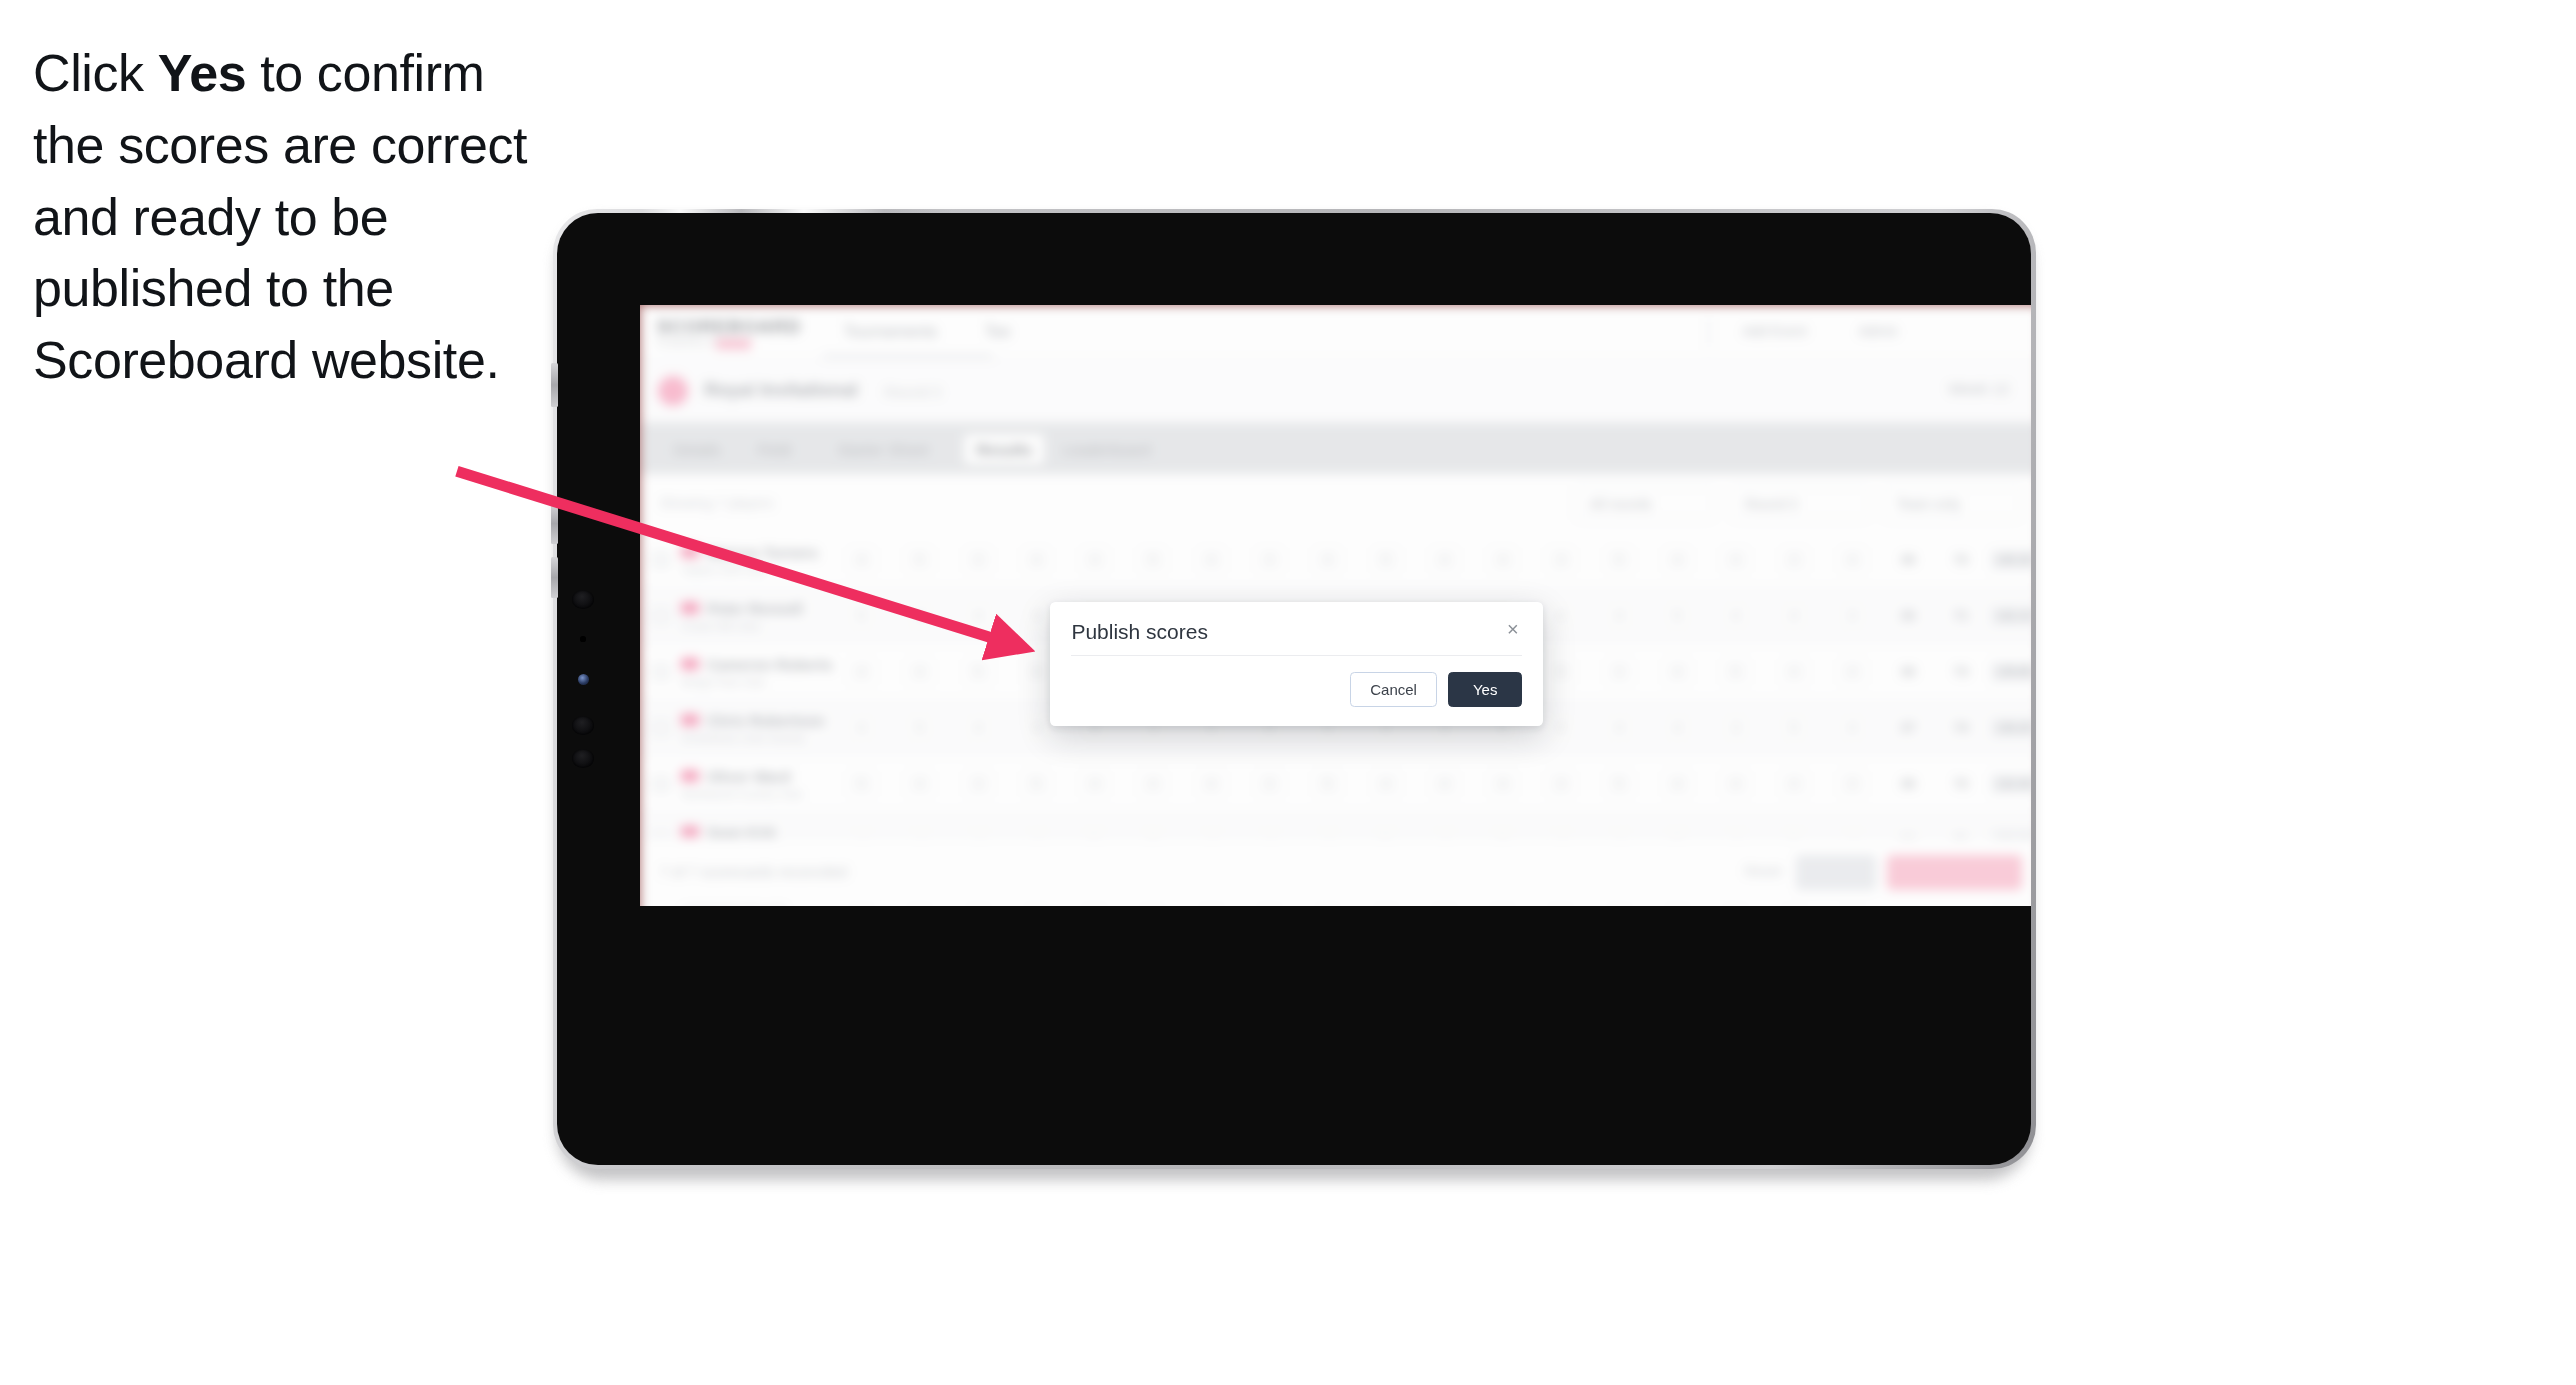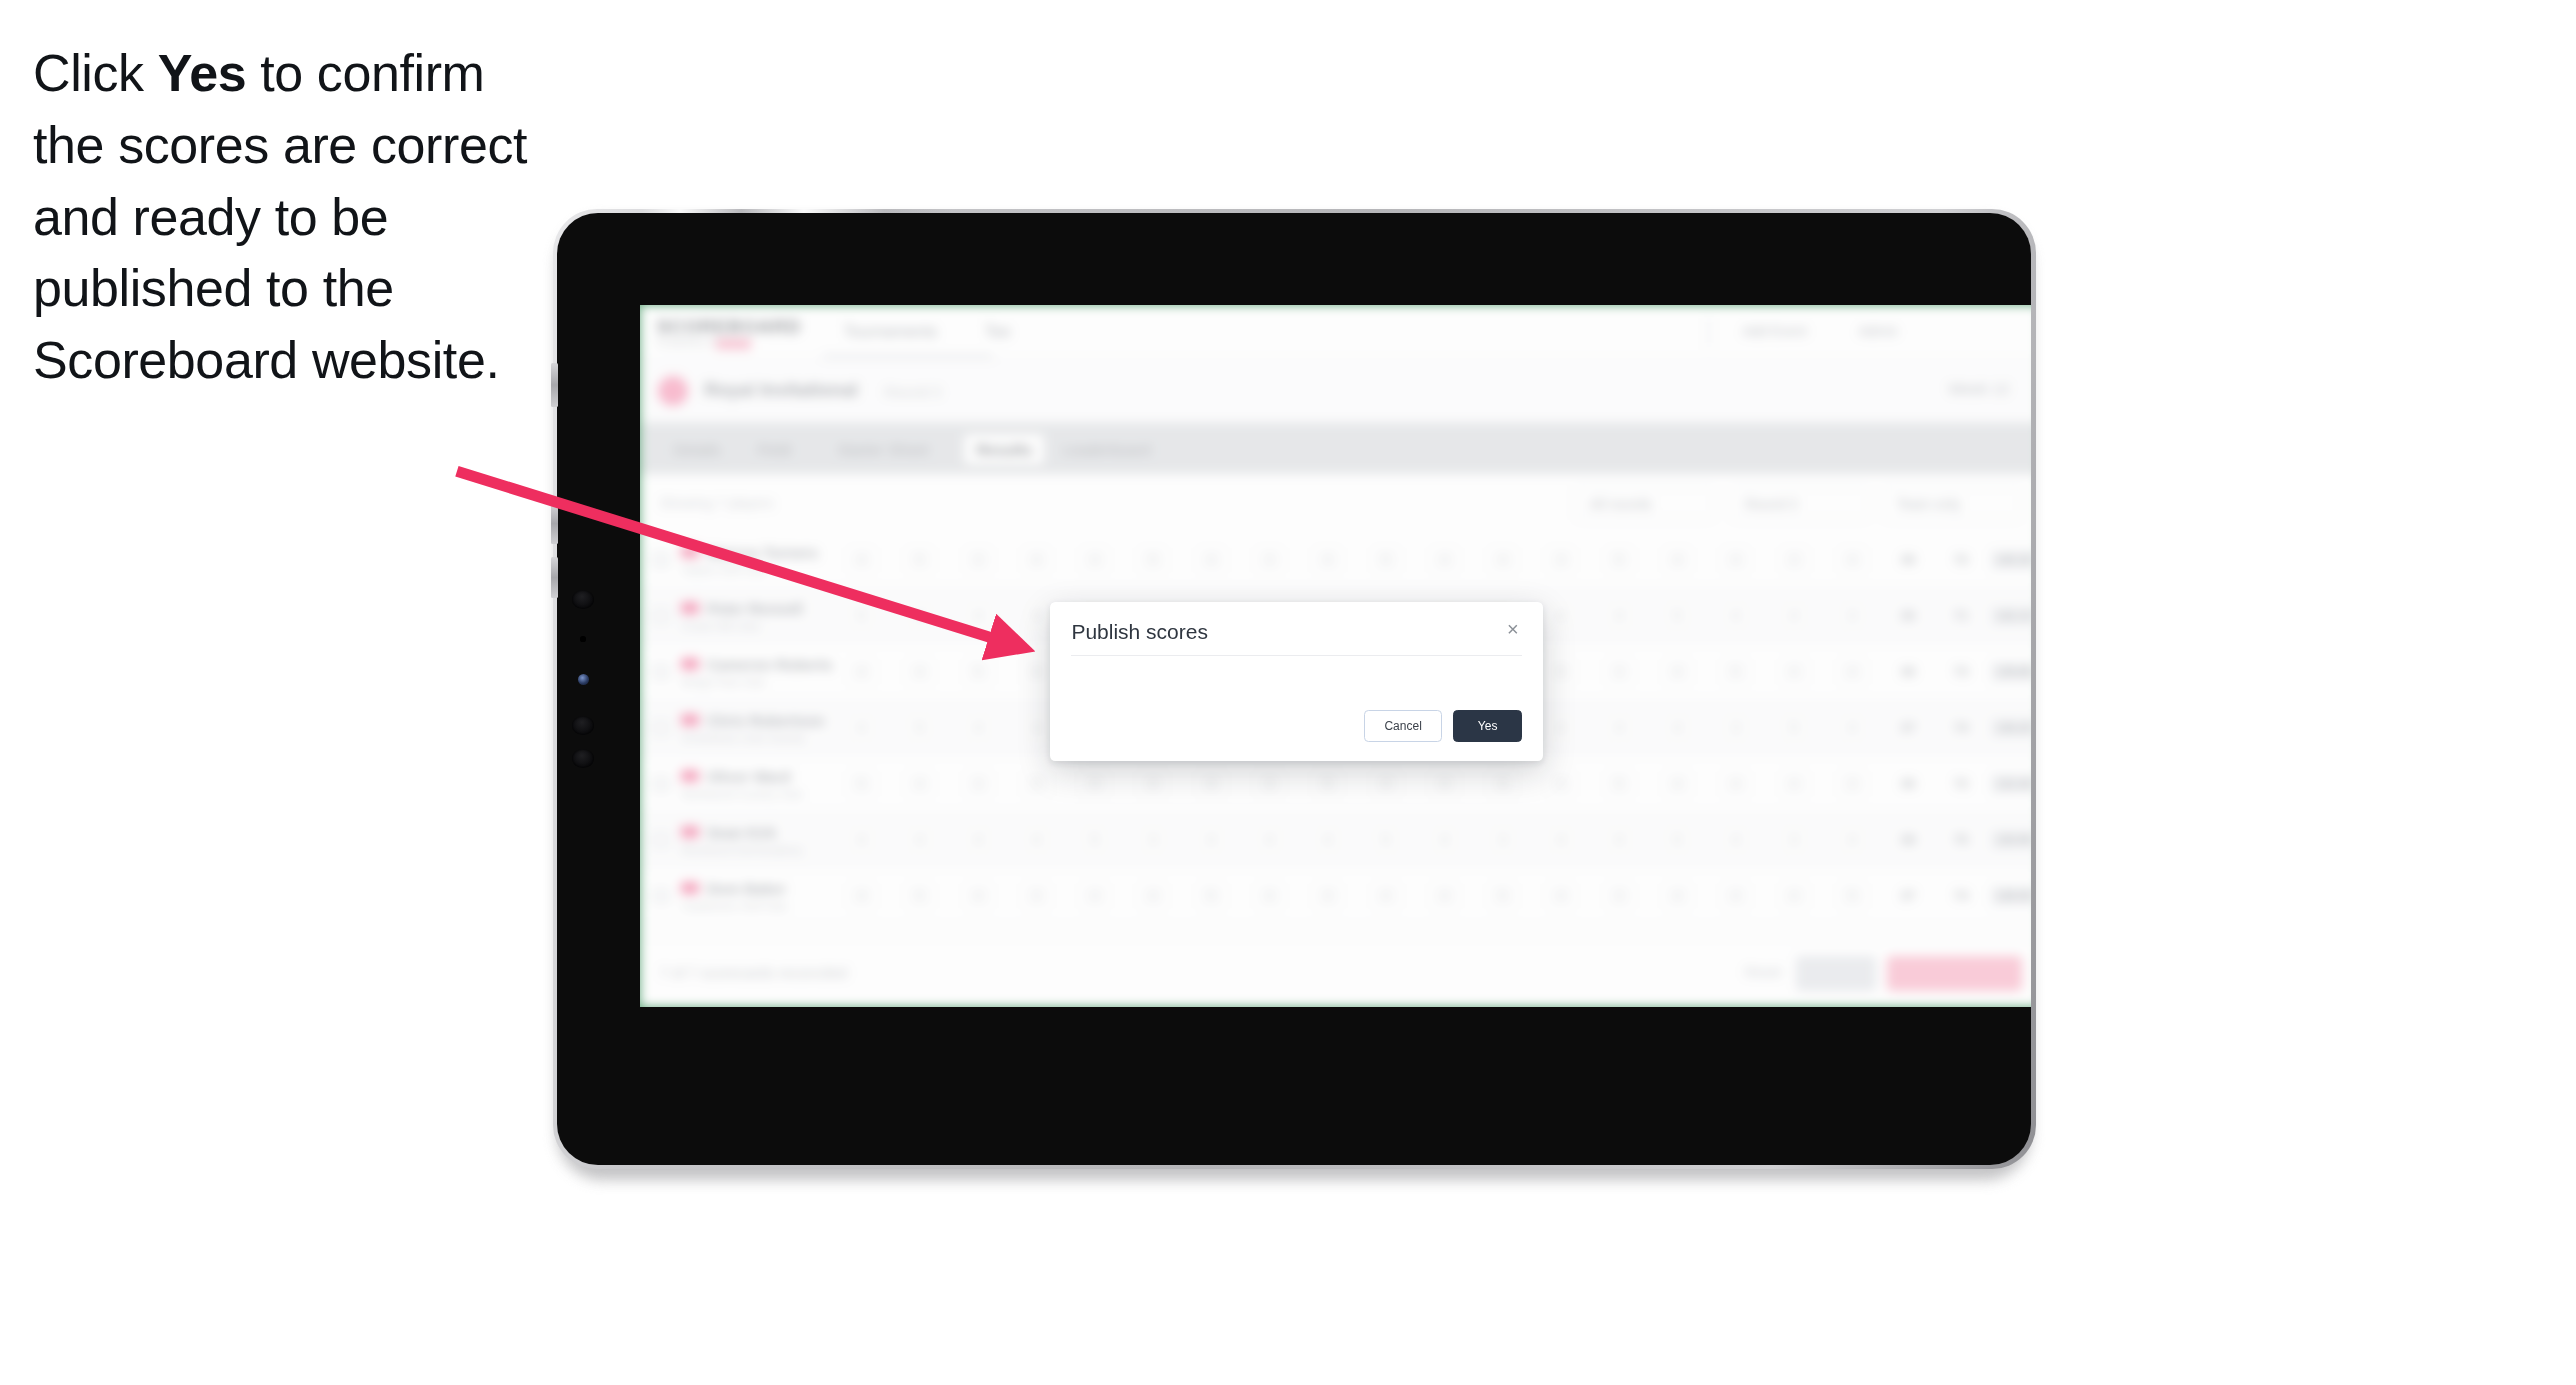--- a/index.html
+++ b/index.html
@@ -127,22 +127,22 @@
     border-radius: 50%;
     background: radial-gradient(circle at 40% 35%, #7a93c9 0%, #2b3c63 55%, #0c1222 100%);
   }
 
   
   #tablet-screen {
     position: absolute;
     left: 83px;
     top: 92px;
     width: 1400px;
-    height: 702px;
-    background: #15803d;
+    height: 601px;
+    background: #7f1d1d;
     overflow: hidden;
     z-index: 5;
   }
   
   #app-blur-layer {
     position: absolute;
     inset: 0;
     filter: blur(5.5px);
   }
 
@@ -502,27 +502,26 @@
     font-size: 14px;
     color: #5d636d;
   }
   #dialog-footer {
     padding: 16.3px 21px 19px 21px;
     display: flex;
     justify-content: flex-end;
     gap: 11px;
   }
   .dlg-btn {
-    font-size: 12px;
+    font-size: 15px;
     border-radius: 4.4px;
     padding: 8.1px 19px;
     cursor: pointer;
     font-family: "Liberation Sans", sans-serif;
     box-sizing: border-box;
-    margin-top: 38px;
   }
   #dialog-cancel-button {
     background: #ffffff;
     color: #3c424b;
     border: 0.7px solid #c8d4e6;
   }
   #dialog-yes-button {
     background: #2b3646;
     color: #ffffff;
     border: 0.7px solid #2b3646;

